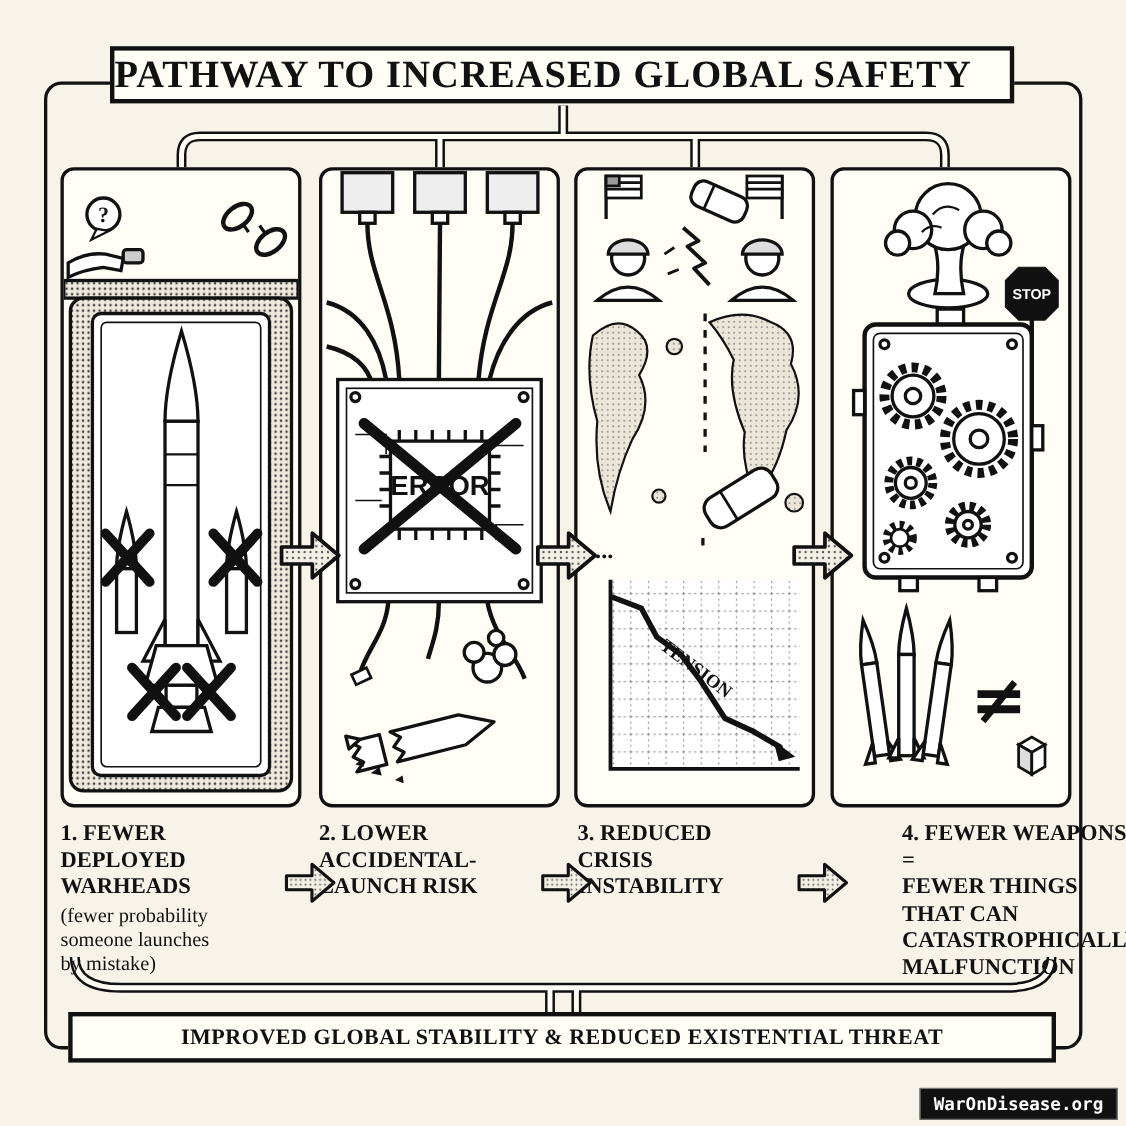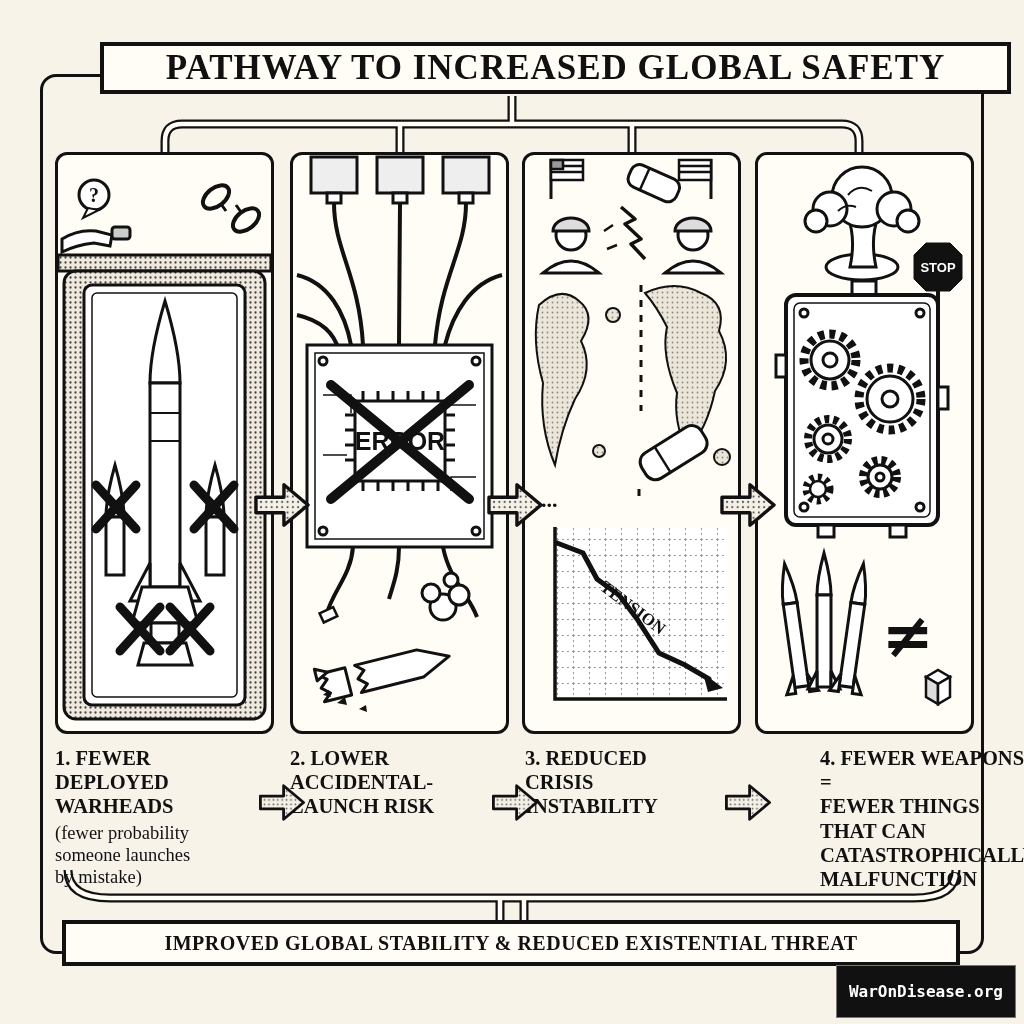--- a/index.html
+++ b/index.html
@@ -1,40 +1,40 @@
 <!DOCTYPE html>
 <html><head>
 <meta charset="utf-8">
 <style>
   html,body{margin:0;padding:0;}
   body{width:1024px;height:1024px;background:#f7f3e9;font-family:"Liberation Serif",serif;color:#111;}
   #canvas{position:relative;width:1024px;height:1024px;overflow:hidden;}
   .abs{position:absolute;}
   svg{font-family:"Liberation Serif",serif;}
   #outer-border{left:40px;top:74px;width:938px;height:874px;border:3px solid #111;border-radius:16px;z-index:0;}
-  #title-box{left:100px;top:42px;width:911px;height:52px;background:#fffdf6;border:4px solid #111;
-    display:flex;align-items:center;justify-content:center;font-weight:bold;font-size:35px;
+  #title-box{left:100px;top:42px;width:822px;height:52px;background:#fffdf6;border:4px solid #111;
+    display:flex;align-items:center;justify-content:flex-start;font-weight:bold;font-size:35px;
     letter-spacing:1px;z-index:6;box-sizing:border-box;}
   #connectors{left:0;top:0;width:1024px;height:1024px;z-index:1;pointer-events:none;}
   .tube-o{stroke:#111;stroke-width:9;fill:none;}
   .tube-i{stroke:#fffdf6;stroke-width:4.5;fill:none;}
   .panel{top:152px;width:219px;height:582px;background:#fffdf6;border:3px solid #111;border-radius:12px;
     z-index:3;box-sizing:border-box;overflow:hidden;}
   #panel-1{left:55px;} #panel-2{left:290px;} #panel-3{left:522px;} #panel-4{left:755px;text-align:center;}
   .panel svg{width:100%;height:100%;display:block;}
   .arrow{z-index:4;}
   .arrow svg{display:block;}
   .caption{top:746px;text-align:left;z-index:2;}
   .cap-title{font-weight:bold;font-size:20.5px;line-height:1.18;white-space:pre-line;}
   .cap-note{font-size:18.5px;line-height:1.2;white-space:pre-line;margin-top:3px;}
   #footer-banner{left:62px;top:920px;width:898px;height:46px;background:#fffdf6;border:4px solid #111;
     display:flex;align-items:center;justify-content:center;font-weight:bold;font-size:20px;
     letter-spacing:0.5px;z-index:7;box-sizing:border-box;}
   #watermark{right:8px;bottom:6px;background:#111;color:#fff;font-family:"DejaVu Sans Mono",monospace;
-    font-size:16px;font-weight:bold;padding:16px 12px;z-index:8;border:1px solid #777;}
+    font-size:16px;font-weight:bold;padding:4px 12px;z-index:8;border:1px solid #777;}
 </style>
 </head>
 <body>
 
 <svg width="0" height="0" style="position:absolute" aria-hidden="true">
   <defs>
     <pattern id="arrowdots" width="5.5" height="5.5" patternUnits="userSpaceOnUse">
       <rect width="5.5" height="5.5" fill="#f4f0e6"></rect>
       <circle cx="2.75" cy="2.75" r="1.1" fill="#555"></circle>
     </pattern>

